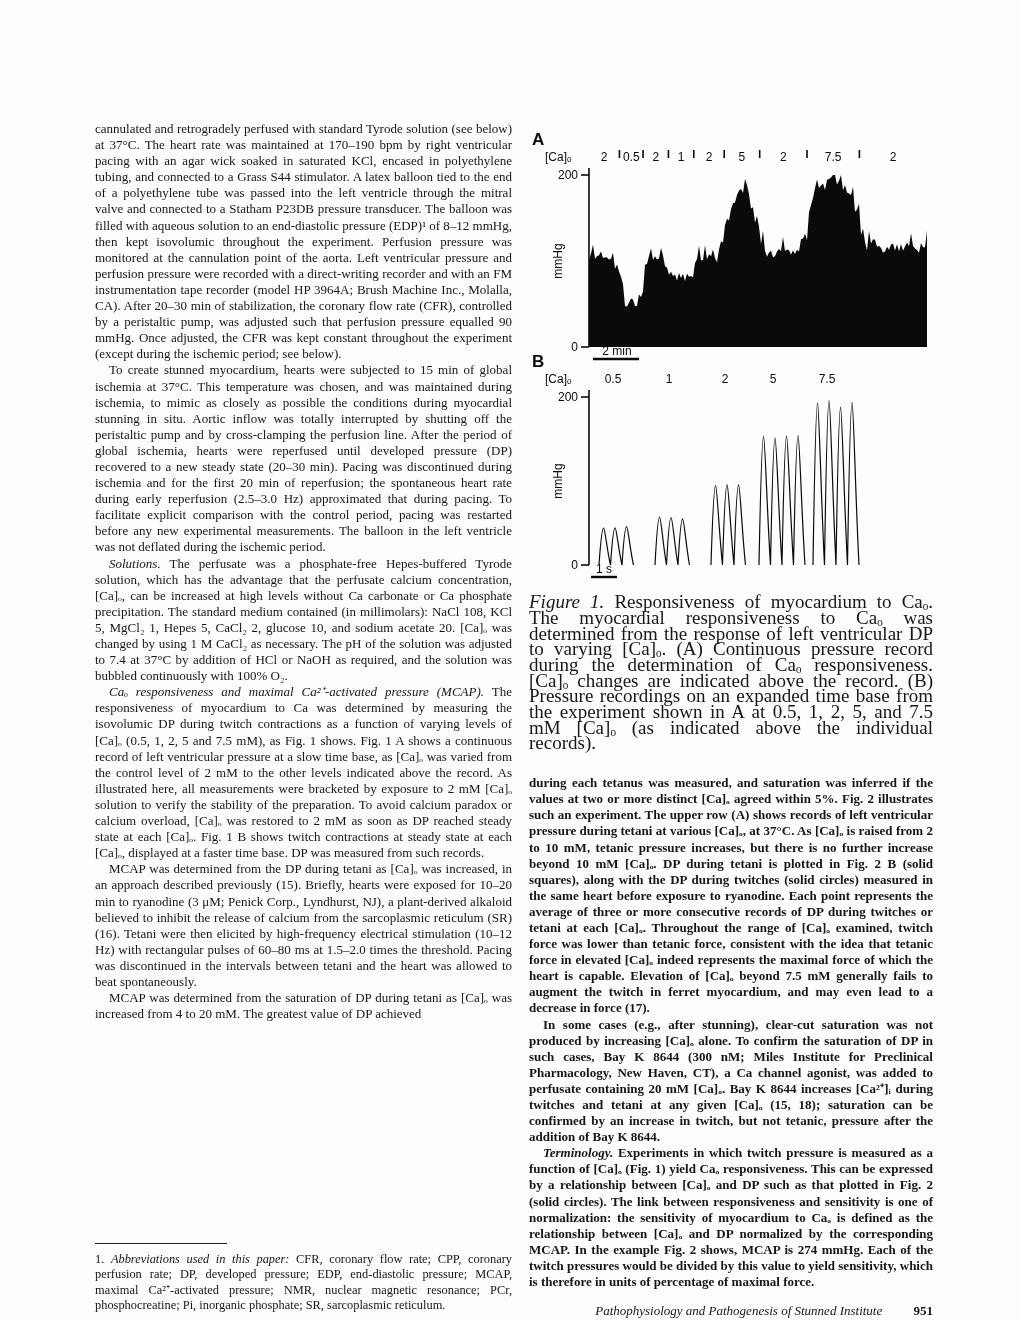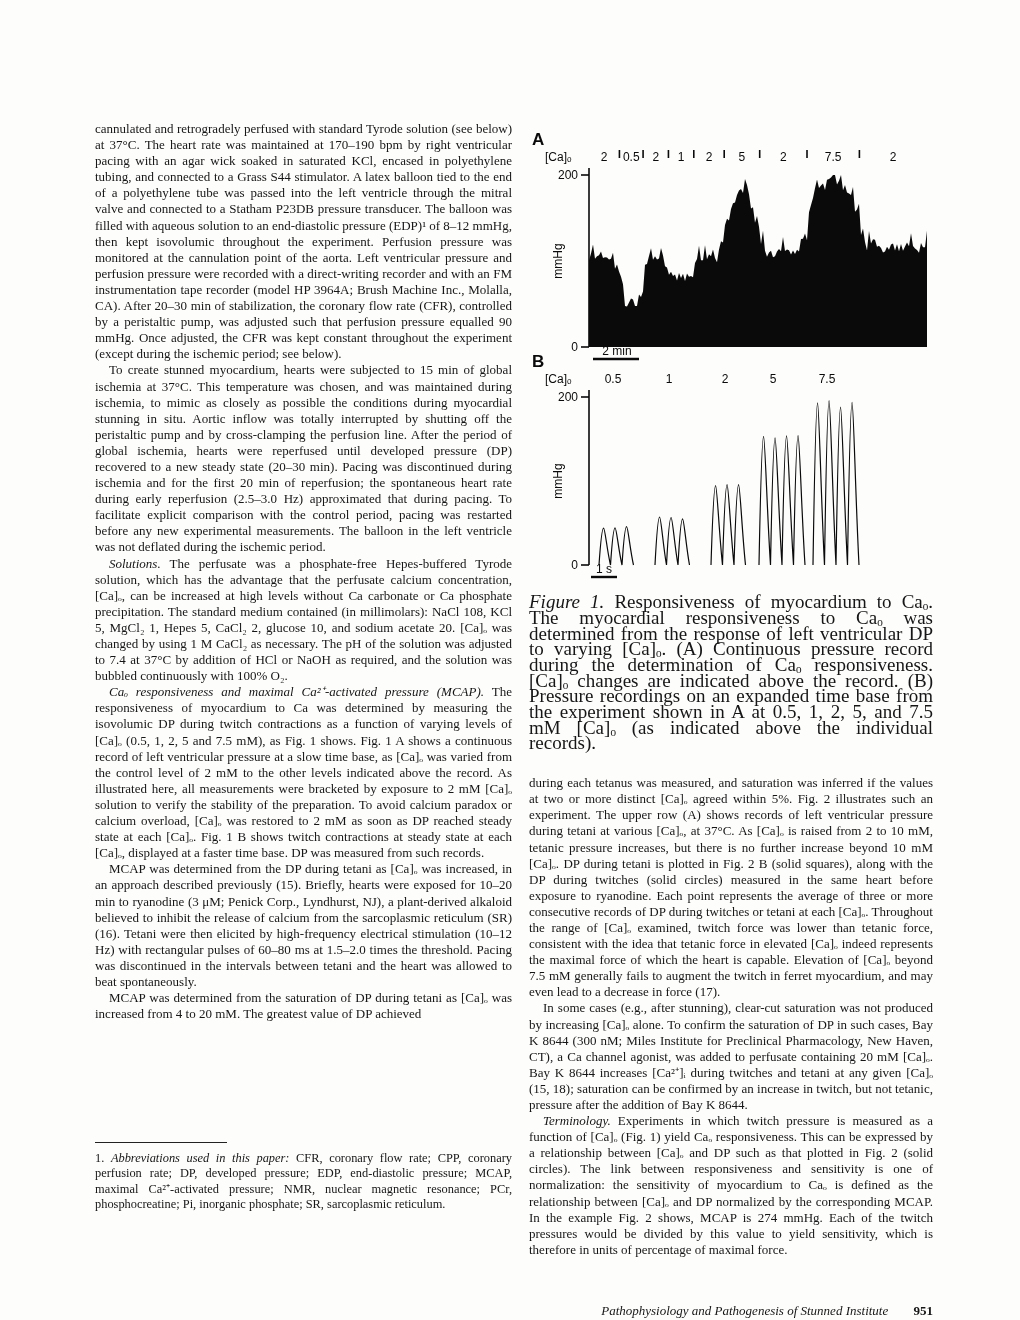--- a/index.html
+++ b/index.html
@@ -17,32 +17,32 @@
     text-align: justify;
     font-size: 13px;
     line-height: 16.1px;
   }
   #left-col  { left: 95px;  top: 121px; width: 417px; }
   #right-col { left: 529px; top: 125px; width: 404px; }
   p.para { margin: 0; }
   p.para.indent { text-indent: 14px; }
   .figure-wrap { width: 404px; }
   .caption { margin-top: 5px; font-size: 19px; line-height: 15.7px; text-align: justify; }
-  .after-figure { margin-top: 24px; }
+  .after-figure { margin-top: 24px; font-weight: bold; }
   .footnote {
-    position: absolute; left: 95px; top: 1142px; width: 417px;
+    position: absolute; left: 95px; top: 1243px; width: 417px;
     font-size: 12.4px; line-height: 15.4px; text-align: justify;
   }
   .footnote-rule { width: 132px; border-top: 1.2px solid #222; margin: 0 0 8px 0; }
   .page-footer {
     position: absolute; left: 529px; top: 1303px; width: 404px;
     text-align: right; font-size: 13px;
   }
   .footer-title { font-style: italic; }
-  .footer-page  { font-weight: bold; margin-left: 22px; }
+  .footer-page  { font-weight: bold; margin-left: 28px; }
   
   .fig-label    { font-family: "Liberation Sans", sans-serif; font-size: 12px; fill: #0a0a0a; }
   .panel-letter { font-family: "Liberation Sans", sans-serif; font-size: 17px; font-weight: 700; fill: #0a0a0a; }
   .axis     { stroke: #0a0a0a; stroke-width: 1.6; }
   .trace    { stroke: #0a0a0a; stroke-width: 1.2; fill: none; }
   .scalebar { stroke: #0a0a0a; stroke-width: 2.4; }
 </style>
 </head>
 <body>
 

